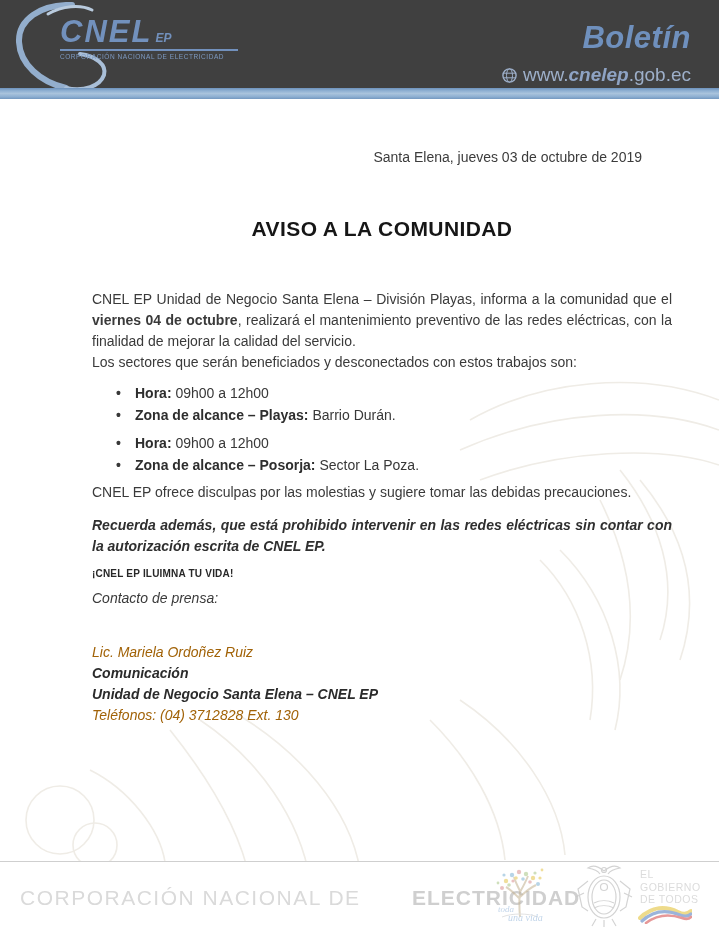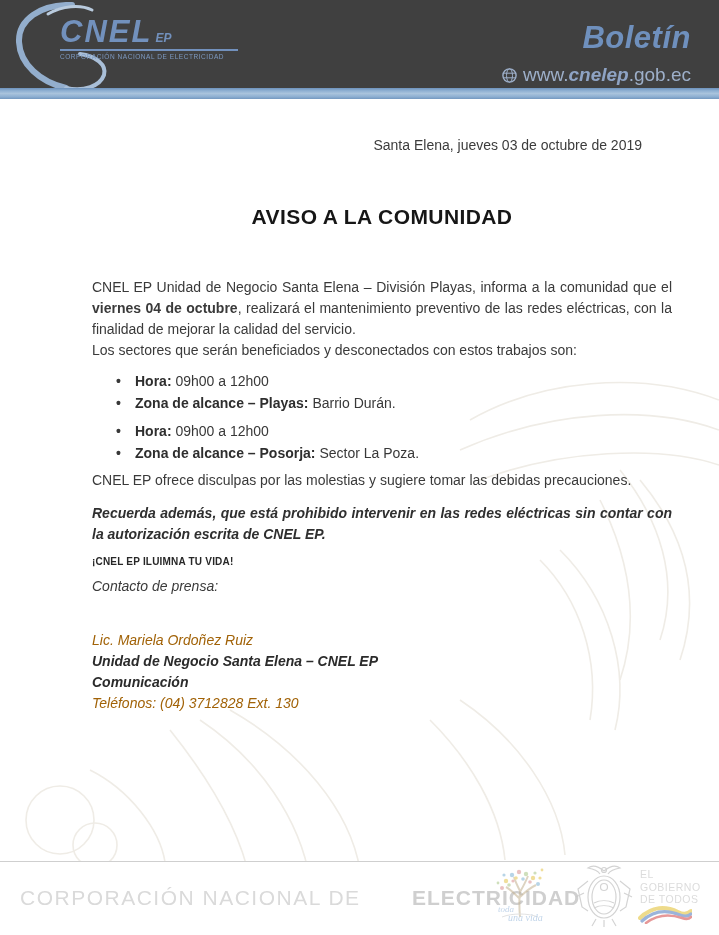--- a/index.html
+++ b/index.html
@@ -19,21 +19,21 @@
   .logo-rule { width:178px; height:2px; background:#7291bd; margin-top:2px; }
   .logo-tagline { font-size:6.5px; color:#7d9ac2; letter-spacing:0.55px; margin-top:2px; white-space:nowrap; }
   .masthead-right { position:absolute; right:28px; top:20px; text-align:right; }
   .bulletin-title { font-size:31px; font-weight:bold; font-style:italic; color:#6f90bd; letter-spacing:0.5px; }
   .website { margin-top:8px; font-size:19px; color:#9dafc9; display:flex; align-items:center; justify-content:flex-start; gap:6px; }
   .website b { font-style:italic; color:#8ea3c4; }
   
   .bar { position:absolute; top:88px; left:0; width:719px; height:11px; z-index:3;
     background:linear-gradient(to bottom,#6d92bc 0%,#8fb0d2 25%,#a9c3dc 50%,#8fb0d2 78%,#7498c0 100%); }
   
-  .content { position:absolute; top:87px; left:92px; width:580px; z-index:2; }
+  .content { position:absolute; top:99px; left:92px; width:580px; z-index:2; }
   .dateline { margin-top:50px; text-align:right; font-size:14px; color:#3c3c3c; padding-right:30px; }
   .title { margin-top:52px; text-align:center; font-size:21px; font-weight:bold; color:#161616; letter-spacing:0.4px; font-family:"Liberation Sans", sans-serif; }
   .para { font-size:14px; line-height:21px; color:#3a3a3a; }
   .p-intro { margin-top:48px; text-align:justify; }
   .p-sectors { }
   .bullets { list-style:none; margin-top:9px; }
   .bullets li { position:relative; padding-left:43px; line-height:22px; font-size:14px; }
   .bullets .dot { position:absolute; left:24px; top:0; font-weight:bold; }
   .bullets strong { color:#2e2e2e; }
   .group2 { margin-top:6px; }
@@ -135,22 +135,22 @@
     <p class="para p-apology">CNEL EP ofrece disculpas por las molestias y sugiere tomar las debidas precauciones.</p>
 
     <p class="para p-warning">Recuerda además, que está prohibido intervenir en las redes eléctricas sin contar con la autorización escrita de CNEL EP.</p>
 
     <p class="slogan">¡CNEL EP ILUIMNA TU VIDA!</p>
 
     <p class="contact">Contacto de prensa:</p>
 
     <div class="signature">
       <p class="sig">Lic. Mariela Ordoñez Ruiz</p>
+      <p class="sig bold">Comunicación</p>
       <p class="sig bold">Unidad de Negocio Santa Elena – CNEL EP</p>
-      <p class="sig bold">Comunicación</p>
       <p class="sig">Teléfonos: (04) 3712828 Ext. 130</p>
     </div>
   </main>
 
   <div class="footer-sep"></div>
   <footer class="page-footer">
     <div class="footer-brand"><span>CORPORACIÓN NACIONAL DE </span><b>ELECTRICIDAD</b></div>
 
     <svg class="tree-logo" width="56" height="66" viewBox="0 0 56 66">
       <g opacity="0.55">

